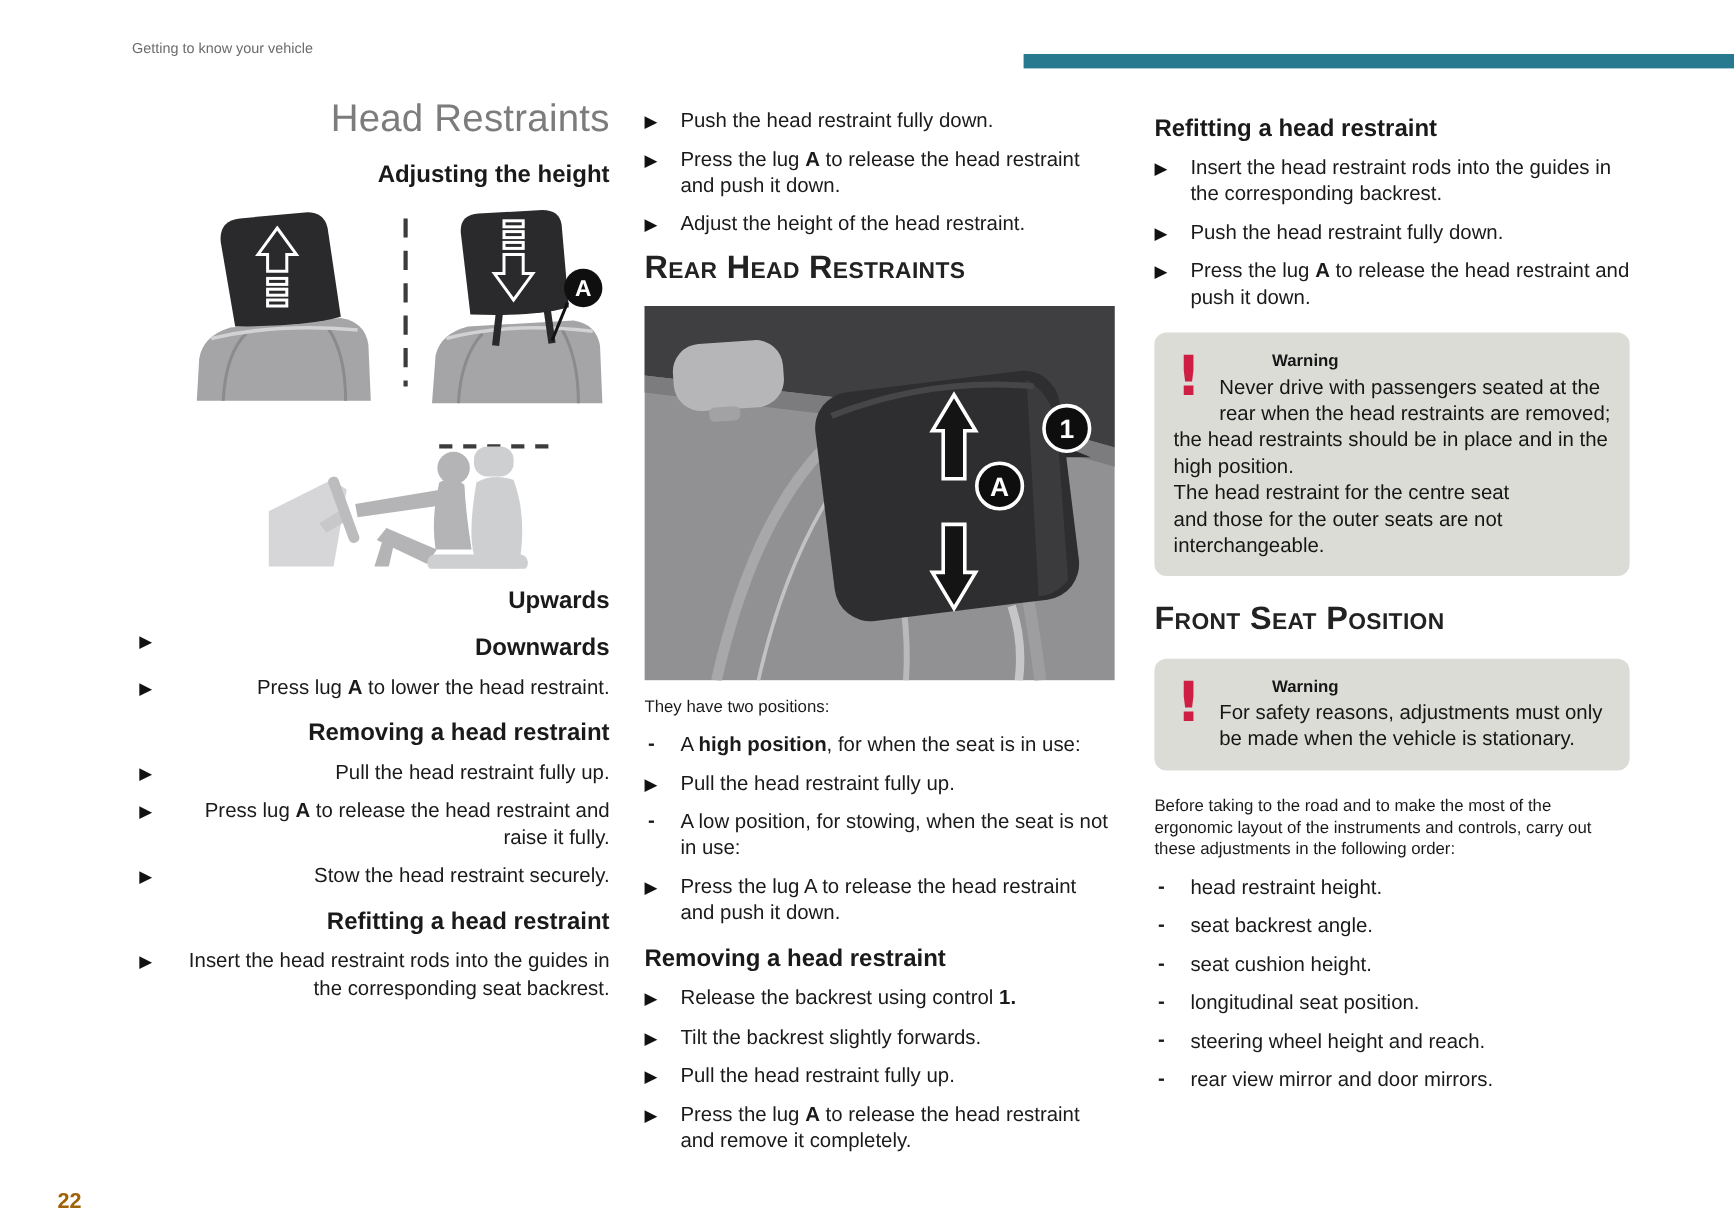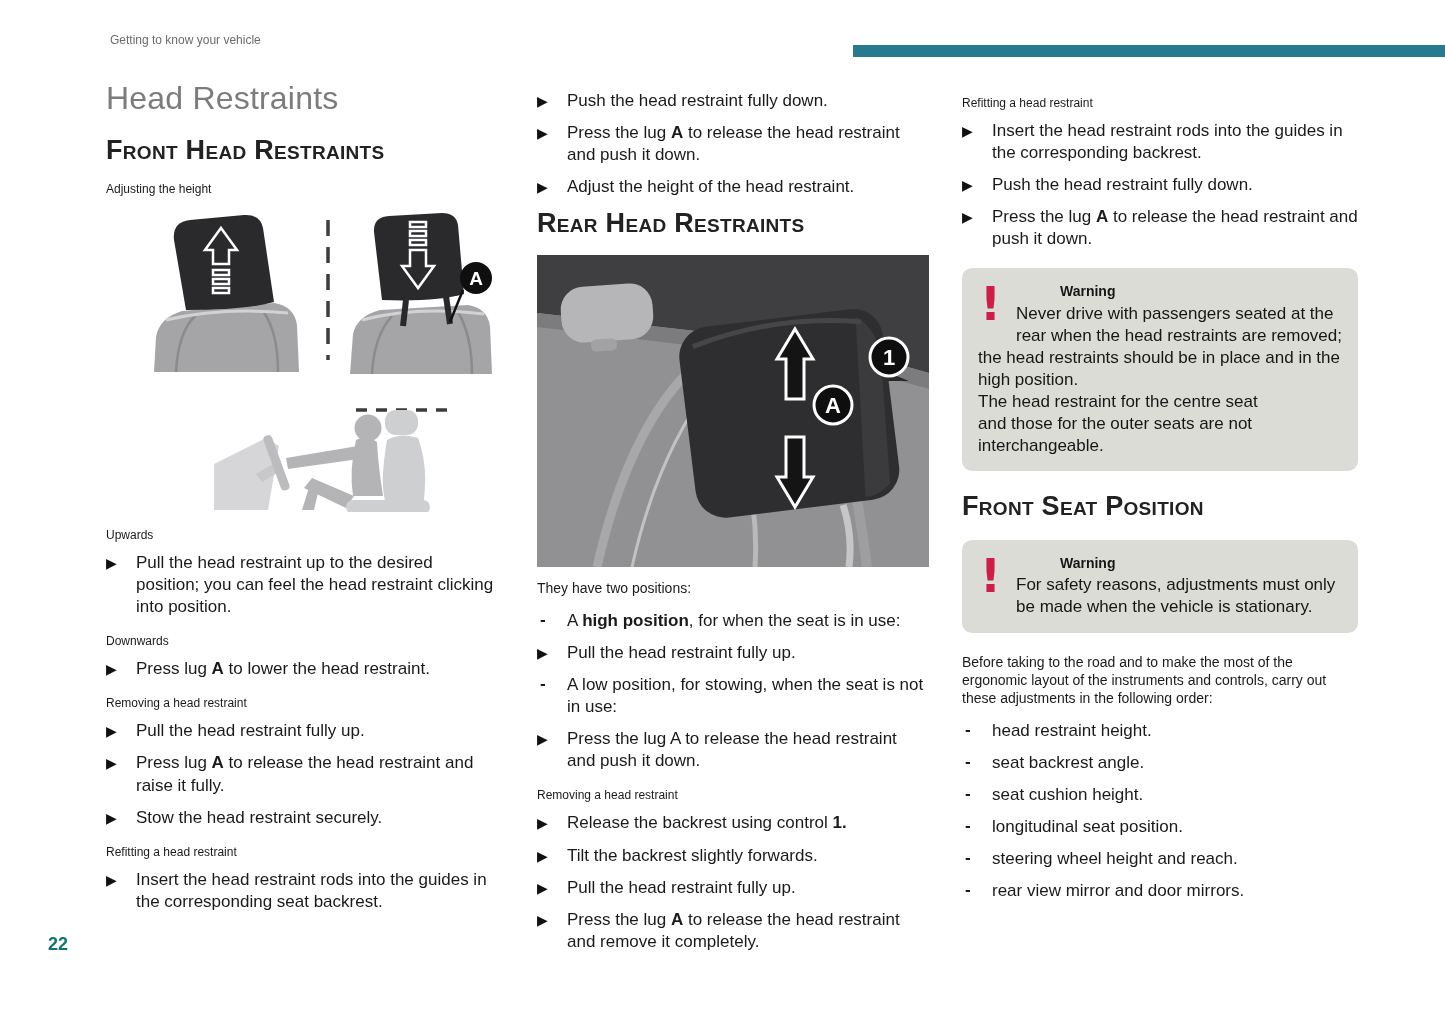--- a/index.html
+++ b/index.html
@@ -3,31 +3,31 @@
 <meta charset="utf-8">
 <style>
   html,body{margin:0;padding:0;}
   body{
     width:1445px;height:1018px;position:relative;background:#ffffff;
     font-family:"Liberation Sans","DejaVu Sans",sans-serif;color:#1a1a1a;
     overflow:hidden;
   }
   .header-label{position:absolute;left:110px;top:33px;font-size:12px;color:#6b6b6b;}
   .accent-bar{position:absolute;left:853px;top:45px;width:592px;height:12px;background:#27798f;}
-  .page-number{position:absolute;left:48px;top:934px;font-size:18px;font-weight:700;color:#0f766e;}
+  .page-number{position:absolute;left:48px;top:991px;font-size:18px;font-weight:700;color:#a16207;}
 
   .col{position:absolute;top:80px;}
-  .col-left{left:106px;width:392px;}
+  .col-left{left:116px;width:392px;text-align:right;}
   .col-mid{left:537px;width:392px;}
   .col-right{left:962px;width:396px;}
 
   .title{font-size:32px;color:#7c7c7c;margin:16px 0 18px;font-weight:400;letter-spacing:.2px;}
   .col > .title:first-child{margin-top:0;}
   .heading{font-variant:small-caps;font-weight:700;font-size:27px;color:#222;margin:10px 0 12px;letter-spacing:.3px;}
-  .subhead{font-size:12px;font-weight:400;margin:16px 0 10px;}
+  .subhead{font-size:20px;font-weight:700;margin:16px 0 10px;}
   .para{font-size:14px;line-height:1.32;margin:12px 0;}
   .li{position:relative;padding-left:30px;font-size:17px;line-height:1.3;margin:10px 0;}
   .li .marker{position:absolute;left:0;}
   .li .tri{font-size:14px;top:2px;color:#111;}
   .li .dashm{font-weight:700;left:3px;top:-1px;font-size:17px;}
   .litext b, .para b{font-weight:700;}
 
   .warning{background:#dcdcd7;border-radius:10px;padding:12px 16px 14px;margin:18px 0 20px;
            font-size:17px;line-height:1.3;color:#161616;}
   .warn-icon{float:left;width:24px;height:46px;font-size:46px;line-height:44px;font-weight:700;
@@ -38,21 +38,20 @@
   .figure svg{display:block;}
 </style>
 </head>
 <body>
 
 <div class="header-label">Getting to know your vehicle</div>
 <div class="accent-bar"></div>
 
 <div class="col col-left">
     <div class="title">Head Restraints</div>
-    <div class="heading">Front Head Restraints</div>
     <div class="subhead">Adjusting the height</div>
     <div class="figure">
     <svg width="392" height="300" viewBox="0 0 392 300">
 
       <g>
         <path d="M48,160 L50,125 Q53,106 76,99 L168,91 Q188,94 191,113 L193,160 Z" fill="#a5a5a7"></path>
         <path d="M70,160 Q72,120 90,103" stroke="#8b8b8d" stroke-width="2.5" fill="none"></path>
         <path d="M172,160 Q172,120 157,99" stroke="#8b8b8d" stroke-width="2.5" fill="none"></path>
         <path d="M60,108 Q115,95 182,101" stroke="#d2d2d4" stroke-width="3" fill="none"></path>
       </g>
@@ -104,21 +103,21 @@
         <polygon points="252,234 180,246 182,257 253,247" fill="#b4b4b6"></polygon>
         <polygon points="248,284 206,266 198,276 240,296" fill="#b4b4b6"></polygon>
         <polygon points="206,266 196,298 208,298 214,272" fill="#b4b4b6"></polygon>
         <rect x="279" y="198" width="33" height="25" rx="11" fill="#cecfd1"></rect>
         <path d="M281,228 Q271,286 285,300 L316,300 Q324,258 312,226 Q295,220 281,228 Z" fill="#cecfd1"></path>
         <rect x="240" y="288" width="84" height="14" rx="7" fill="#cecfd1"></rect>
       </g>
     </svg>
   </div>
     <div class="subhead">Upwards</div>
-    <div class="li bullet"><span class="marker tri">▶</span><span class="litext"><span>Pull the head restraint up to the desired position; you can feel the head restraint clicking into position.</span></span></div>
+    <div class="li bullet"><span class="marker tri">▶</span></div>
     <div class="subhead">Downwards</div>
     <div class="li bullet"><span class="marker tri">▶</span><span class="litext"><span>Press lug </span><b>A</b><span> to lower the head restraint.</span></span></div>
     <div class="subhead">Removing a head restraint</div>
     <div class="li bullet"><span class="marker tri">▶</span><span class="litext"><span>Pull the head restraint fully up.</span></span></div>
     <div class="li bullet"><span class="marker tri">▶</span><span class="litext"><span>Press lug </span><b>A</b><span> to release the head restraint and raise it fully.</span></span></div>
     <div class="li bullet"><span class="marker tri">▶</span><span class="litext"><span>Stow the head restraint securely.</span></span></div>
     <div class="subhead">Refitting a head restraint</div>
     <div class="li bullet"><span class="marker tri">▶</span><span class="litext"><span>Insert the head restraint rods into the guides in the corresponding seat backrest.</span></span></div>
   </div>
 <div class="col col-mid">

